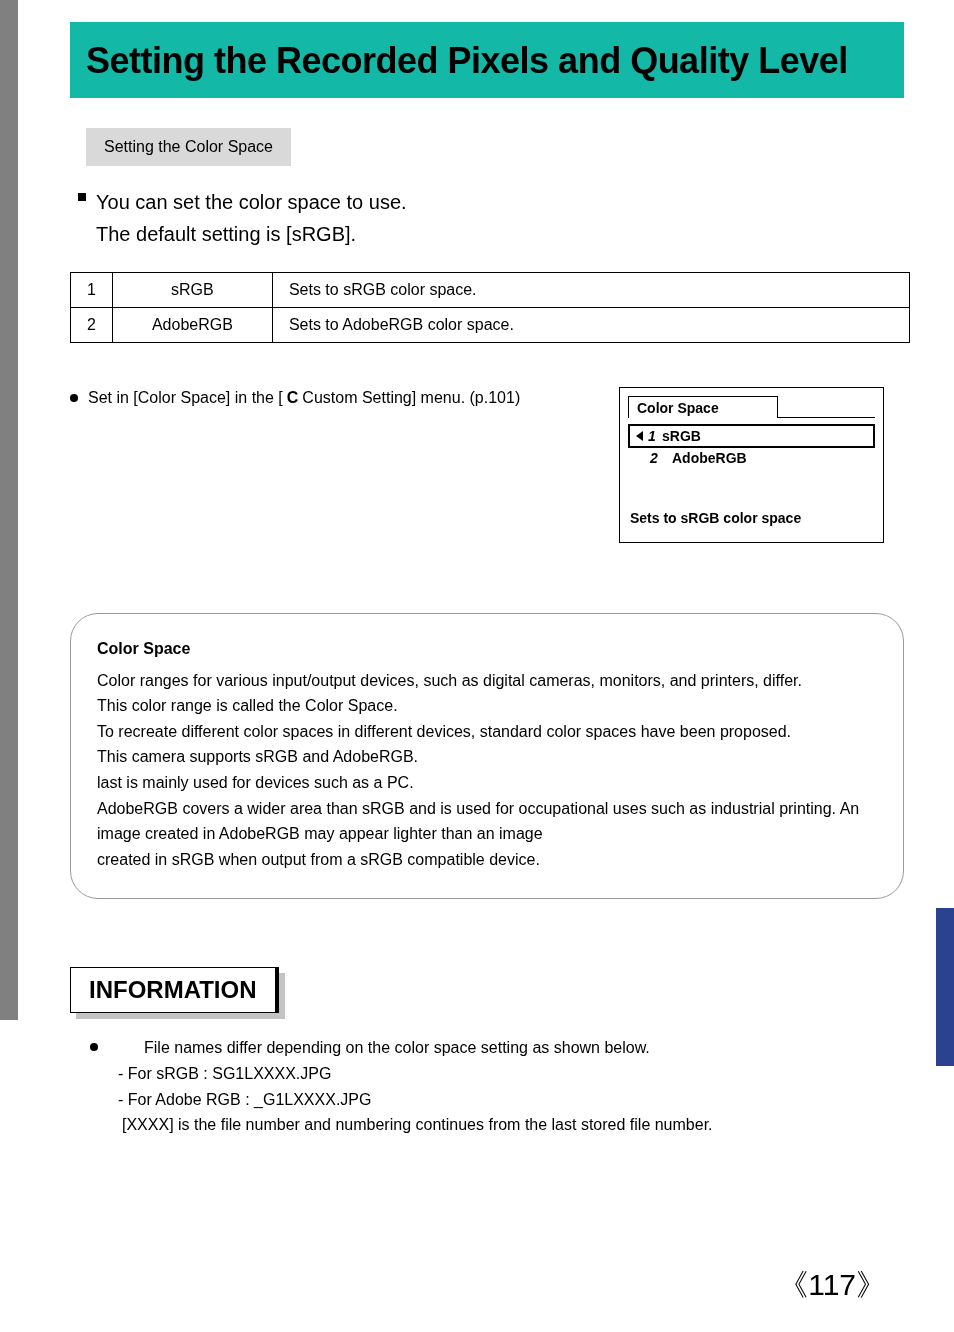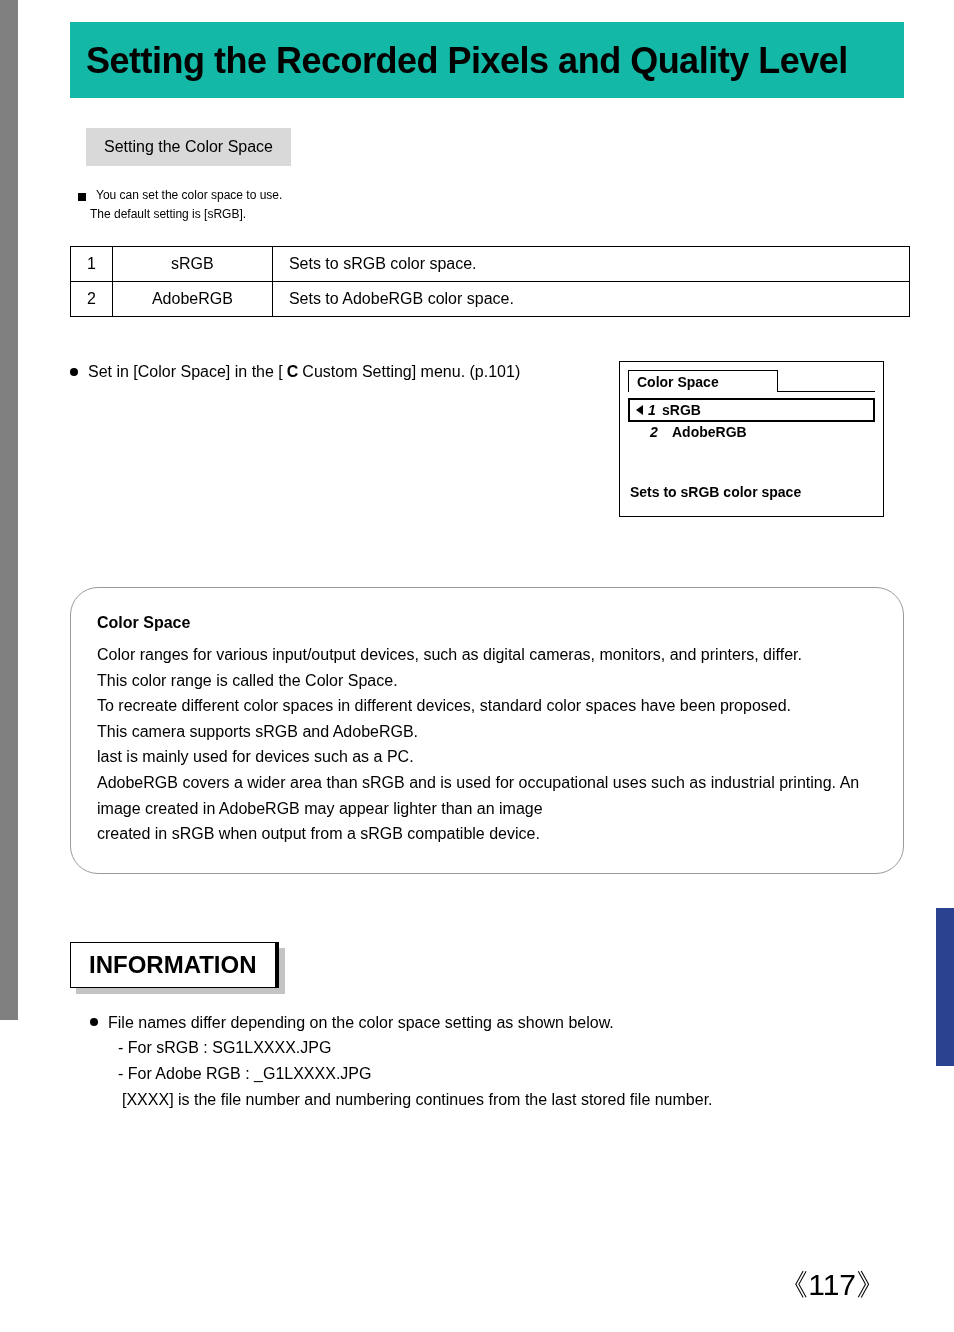--- a/index.html
+++ b/index.html
@@ -48,37 +48,37 @@
       display: inline-block;
       background: #d9d9d9;
       padding: 10px 18px;
       font-size: 16px;
       margin-top: 30px;
       margin-left: 16px;
     }
     .intro {
       margin-top: 20px;
       margin-left: 8px;
-      font-size: 12px;
+      font-size: 20px;
       line-height: 1.6;
     }
     .intro .bullet-row {
       display: flex;
       align-items: flex-start;
     }
     .intro .sq {
       width: 8px;
       height: 8px;
       background: #000;
       margin-top: 7px;
       margin-right: 10px;
       flex-shrink: 0;
     }
     .intro .indent {
-      margin-left: 12px;
+      margin-left: 18px;
     }
     .table {
       border-collapse: collapse;
       margin-top: 22px;
       width: 840px;
     }
     .table td {
       border: 1px solid #000;
       padding: 8px 16px;
       font-size: 16px;
@@ -220,20 +220,21 @@
       font-weight: bold;
     }
     .info-list {
       margin-top: 22px;
       font-size: 16px;
       line-height: 1.6;
       padding-bottom: 20px;
     }
     .info-list .li-row {
       display: flex;
+      gap: 36px;
     }
     .info-list .dot {
       width: 8px;
       height: 8px;
       background: #000;
       border-radius: 50%;
       margin-top: 8px;
       margin-left: 20px;
       margin-right: 10px;
       flex-shrink: 0;

